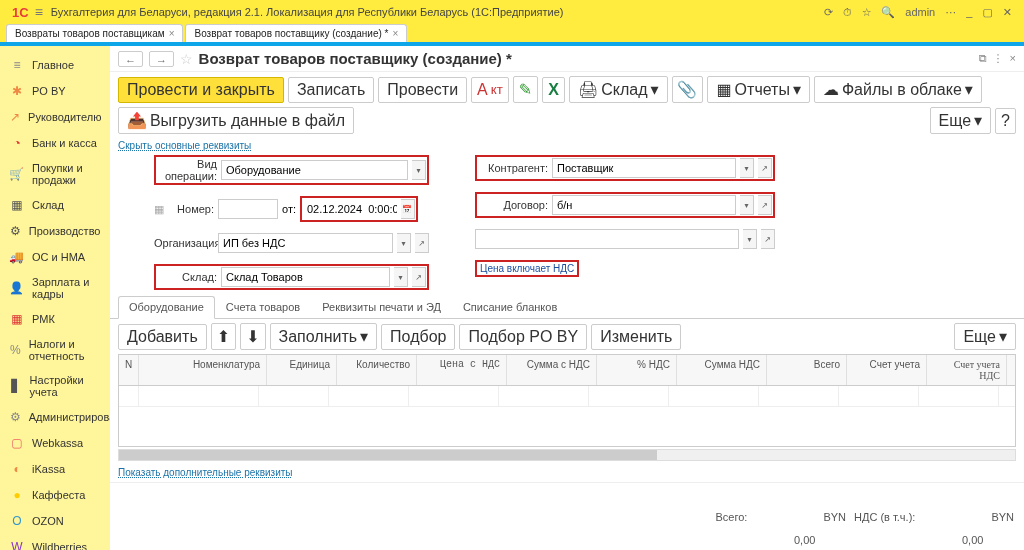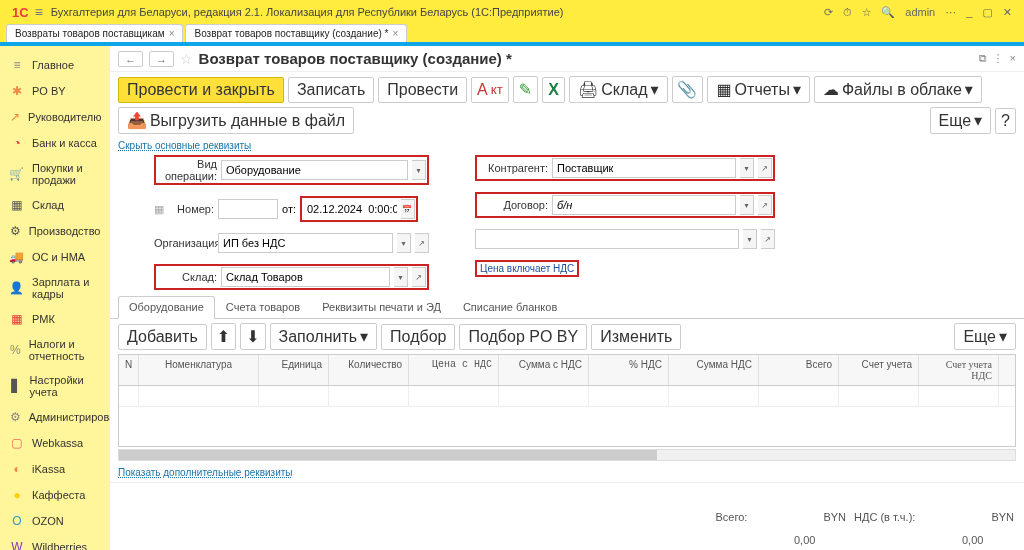--- a/index.html
+++ b/index.html
@@ -241,21 +241,21 @@
       </div>
       <div class="form-col" style="width:300px">
         <div class="form-row red-box">
           <span class="form-label" style="width:70px">Контрагент:</span>
           <input class="input" style="flex: 1 1 0%;" value="Поставщик">
           <span class="sel-btn">▾</span>
           <span class="sel-btn">↗</span>
         </div>
         <div class="form-row red-box">
           <span class="form-label" style="width:70px">Договор:</span>
-          <input class="input" style="flex: 1 1 0%; font-style: italic;" value="б/н">
+          <input class="input" style="flex: 1 1 0%;" value="б/н">
           <span class="sel-btn">▾</span>
           <span class="sel-btn">↗</span>
         </div>
         <div class="form-row">
           <input class="input" style="flex: 1 1 0%;">
           <span class="sel-btn">▾</span>
           <span class="sel-btn">↗</span>
         </div>
         <div class="form-row">
           <span class="price-link">Цена включает НДС</span>
@@ -277,21 +277,21 @@
       <button class="btn"><span>Заполнить</span> ▾</button>
       <button class="btn">Подбор</button>
       <button class="btn">Подбор PO BY</button>
       <button class="btn">Изменить</button>
       <div class="toolbar-spacer"></div>
       <button class="btn"><span>Еще</span> ▾</button>
     </div>
 
     <div class="grid-head" id="grid-head">
         <div style="width: 20px; text-align: left;">N</div>
-        <div style="width: 120px; text-align: center;">Номенклатура</div>
+        <div style="width: 120px; text-align: right; margin-left: 8px;">Номенклатура</div>
         <div style="width: 70px;">Единица</div>
         <div style="width: 80px;">Количество</div>
         <div style="width: 90px; font-family: Liberation Mono, monospace;">Цена с НДС</div>
         <div style="width: 90px;">Сумма с НДС</div>
         <div style="width: 80px;">% НДС</div>
         <div style="width: 90px;">Сумма НДС</div>
         <div style="width: 80px;">Всего</div>
         <div style="width: 80px;">Счет учета</div>
         <div style="width: 80px; font-family: Liberation Serif, serif;">Счет учета НДС</div>
       </div>

